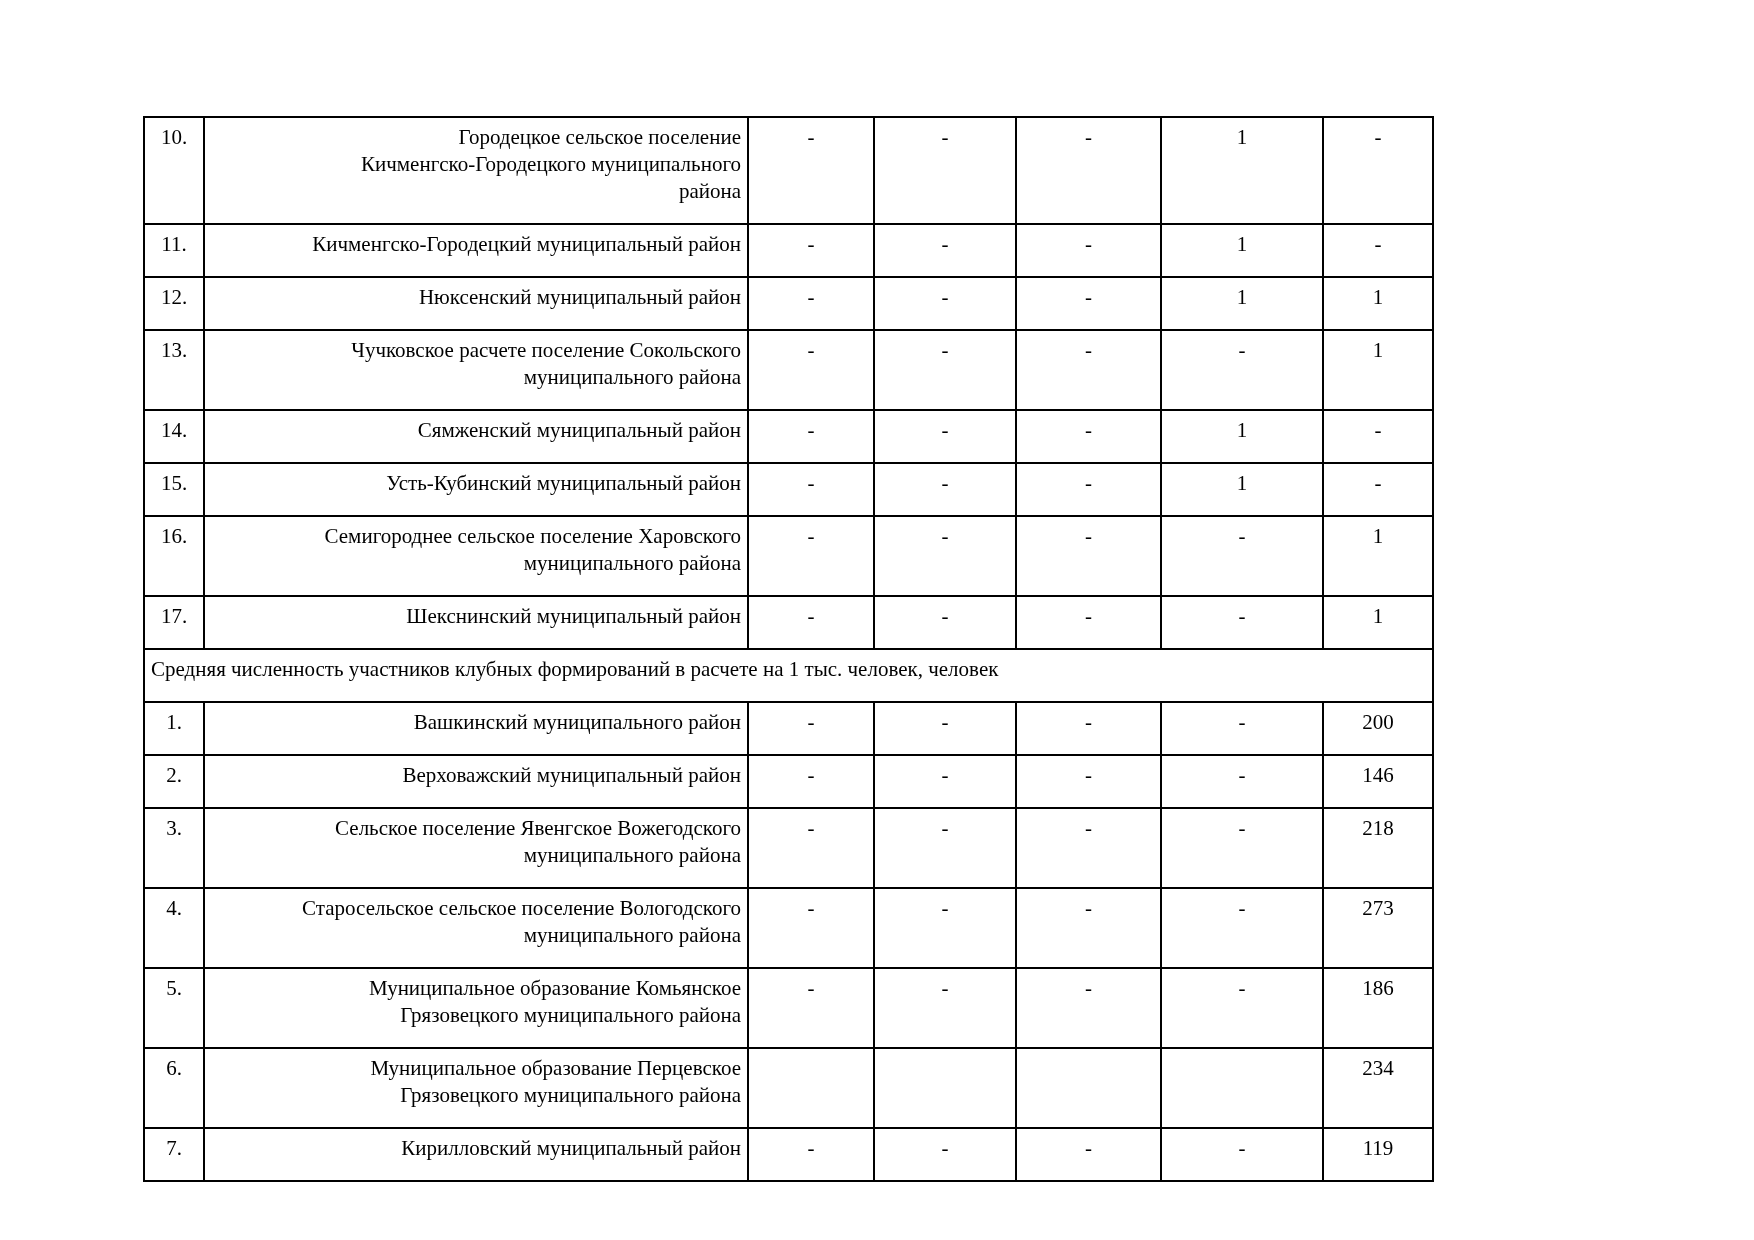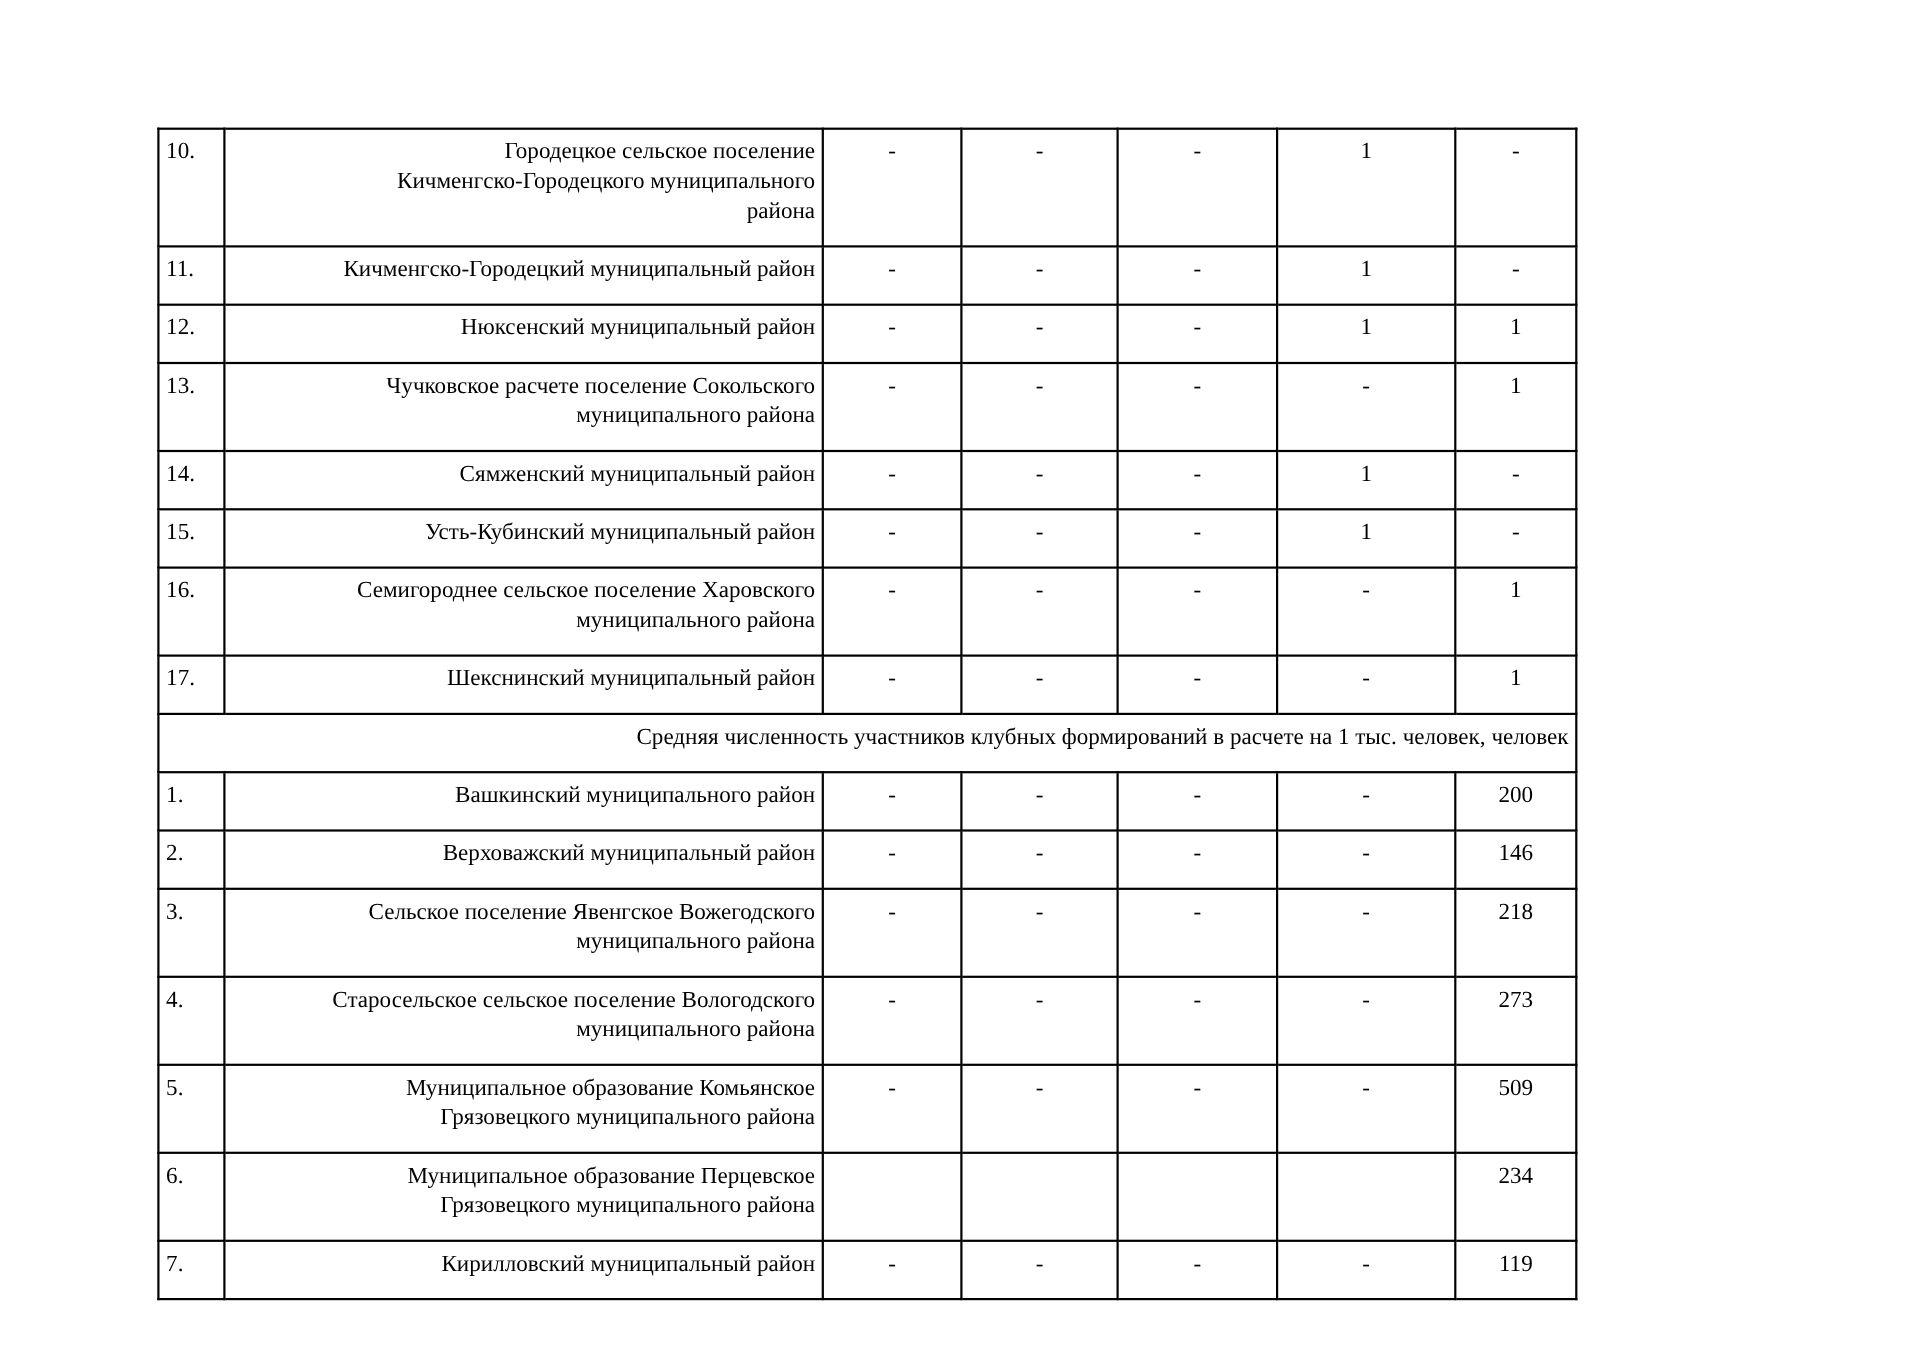--- a/index.html
+++ b/index.html
@@ -33,32 +33,32 @@
   table.doc-table col.c-v3   { width: 145px; }
   table.doc-table col.c-v4   { width: 162px; }
   table.doc-table col.c-v5   { width: 110px; }
   table.doc-table td {
     border: 2px solid #000000;
     vertical-align: top;
     padding: 6px 6px 18px 6px;
     overflow: hidden;
   }
   td.num-cell {
-    text-align: left;
+    text-align: center;
   }
   td.name-cell {
     text-align: right;
     padding-left: 9px;
     white-space: pre-line;
   }
   td.value-cell {
     text-align: center;
   }
   td.section-cell {
-    text-align: right;
+    text-align: left;
     padding: 9px 8px 13px 8px;
   }
 </style>
 </head>
 <body>
 
 <div class="page">
   <table class="doc-table">
     <colgroup>
       <col class="c-num">
@@ -188,21 +188,21 @@
           <td class="value-cell">273</td>
         </tr>
         <tr>
           <td class="num-cell">5.</td>
           <td class="name-cell">Муниципальное образование Комьянское
 Грязовецкого муниципального района</td>
           <td class="value-cell">-</td>
           <td class="value-cell">-</td>
           <td class="value-cell">-</td>
           <td class="value-cell">-</td>
-          <td class="value-cell">509</td>
+          <td class="value-cell">186</td>
         </tr>
         <tr>
           <td class="num-cell">6.</td>
           <td class="name-cell">Муниципальное образование Перцевское
 Грязовецкого муниципального района</td>
           <td class="value-cell"></td>
           <td class="value-cell"></td>
           <td class="value-cell"></td>
           <td class="value-cell"></td>
           <td class="value-cell">234</td>

